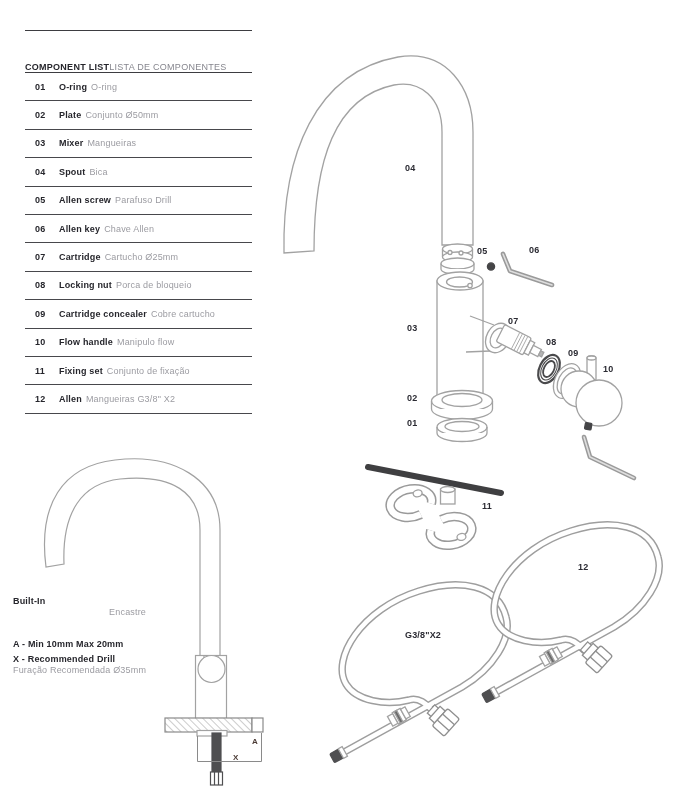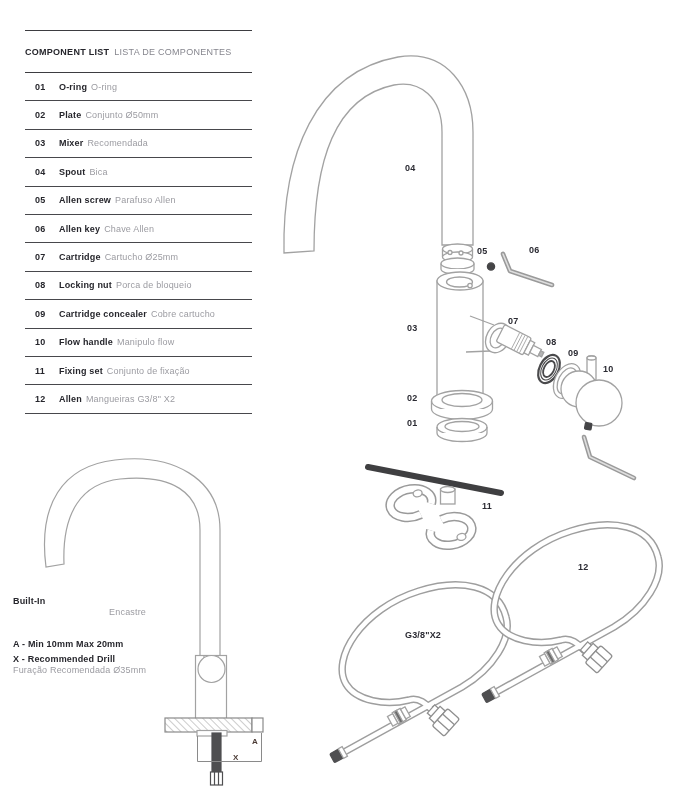--- a/index.html
+++ b/index.html
@@ -2,21 +2,21 @@
 <html><head>
 <meta charset="utf-8">
 <style>
   html,body{margin:0;padding:0;}
   body{
     width:686px;height:800px;position:relative;background:#ffffff;overflow:hidden;
     font-family:"Liberation Sans","DejaVu Sans",sans-serif;color:#2a2a32;
   }
   
   .table{position:absolute;left:25px;top:30px;width:227px;border-top:1.4px solid #3d3d41;}
-  .thead{height:41px;display:flex;align-items:center;gap:5px;border-bottom:1.4px solid #3d3d41;
+  .thead{height:41px;display:flex;align-items:flex-end;border-bottom:1.4px solid #3d3d41;
          font-size:9px;letter-spacing:.03em;}
   .thead .en{font-weight:700;color:#26262c;}
   .thead .pt{color:#86868e;}
   .row{height:27.4px;display:flex;align-items:center;border-bottom:1.2px solid #48484c;
        font-size:9px;letter-spacing:.02em;}
   .row .num{font-weight:700;width:24px;margin-left:10px;color:#26262c;}
   .row .nm{font-weight:700;color:#26262c;margin-right:4px;white-space:nowrap;}
   .row .pt{color:#9b9ba1;white-space:nowrap;}
   
   .builtin{position:absolute;left:13px;top:596px;font-size:9px;letter-spacing:.02em;line-height:11px;}
@@ -43,31 +43,31 @@
       <span class="pt">O-ring</span>
     </div>
   <div class="row">
       <span class="num">02</span>
       <span class="nm">Plate</span>
       <span class="pt">Conjunto Ø50mm</span>
     </div>
   <div class="row">
       <span class="num">03</span>
       <span class="nm">Mixer</span>
-      <span class="pt">Recomendada</span>
+      <span class="pt">Mangueiras</span>
     </div>
   <div class="row">
       <span class="num">04</span>
       <span class="nm">Spout</span>
       <span class="pt">Bica</span>
     </div>
   <div class="row">
       <span class="num">05</span>
       <span class="nm">Allen screw</span>
-      <span class="pt">Parafuso Allen</span>
+      <span class="pt">Parafuso Drill</span>
     </div>
   <div class="row">
       <span class="num">06</span>
       <span class="nm">Allen key</span>
       <span class="pt">Chave Allen</span>
     </div>
   <div class="row">
       <span class="num">07</span>
       <span class="nm">Cartridge</span>
       <span class="pt">Cartucho Ø25mm</span>

